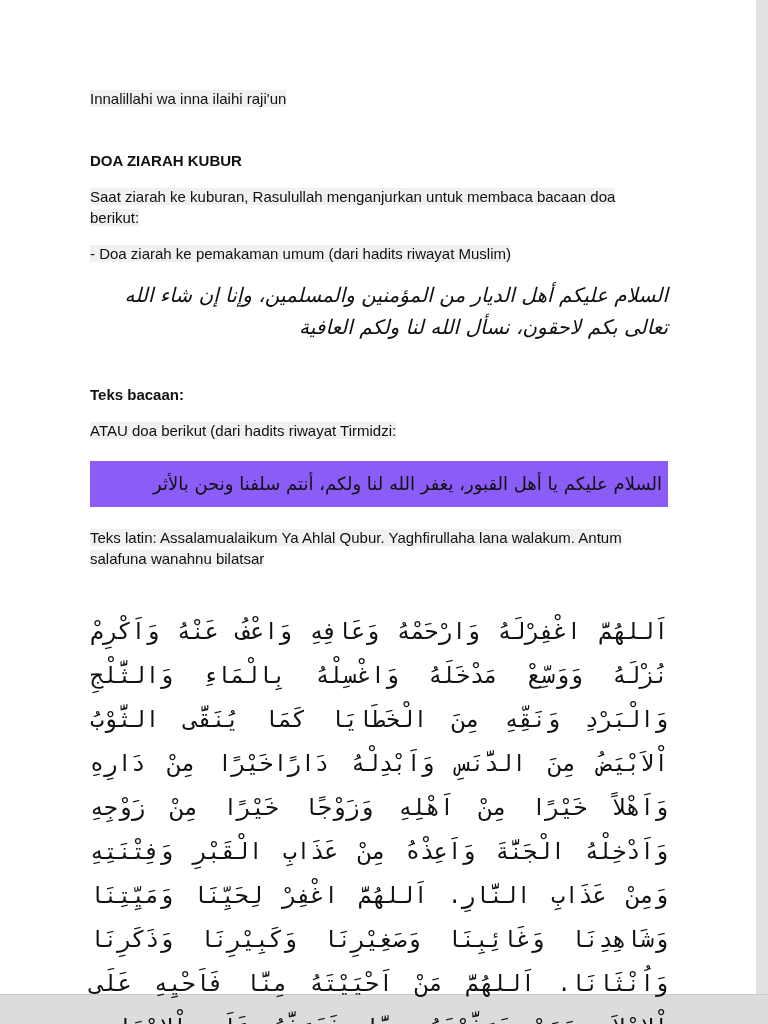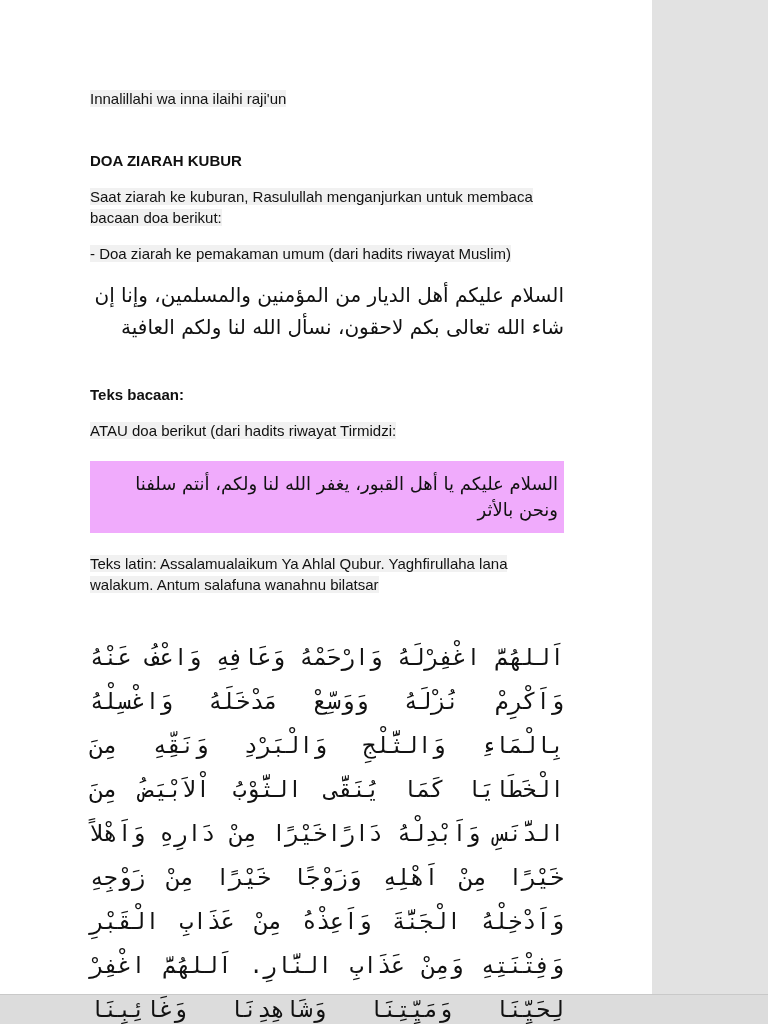--- a/index.html
+++ b/index.html
@@ -4,21 +4,21 @@
 <style>
   * { margin: 0; padding: 0; box-sizing: border-box; }
   html, body { width: 768px; height: 1024px; }
   body {
     background: #e2e2e2;
     font-family: "Liberation Sans", sans-serif;
     color: #111;
     overflow: hidden;
   }
   .page {
-    width: 652px;
+    width: 756px;
     height: 994px;
     background: #ffffff;
     padding: 88px 88px 0 90px;
   }
   .page-gap {
     width: 768px;
     height: 30px;
     background: #dcdcdc;
     border-top: 1px solid #c9c9c9;
   }
@@ -32,23 +32,24 @@
   .arabic {
     direction: rtl;
     unicode-bidi: embed;
     font-family: "DejaVu Sans", sans-serif;
   }
   .arabic-1 {
     font-size: 20px;
     line-height: 32px;
     text-align: right;
     margin: 2px 0 16px 0;
+    font-style: italic;
   }
   .arabic-2-block {
-    background: #f0abfc;
+    background: #8b5cf6;
     padding: 10px 6px;
     margin: 20px 0 20px 0;
   }
   .arabic-2 {
     font-size: 18px;
     line-height: 26px;
     text-align: right;
   }
   .arabic-3 {
     font-size: 23px;

